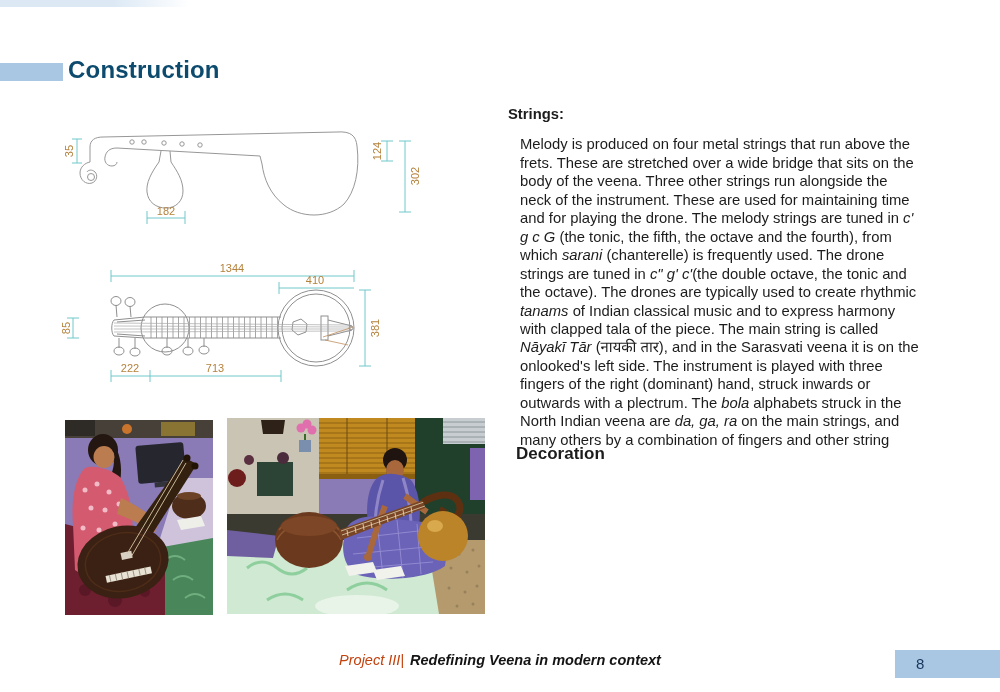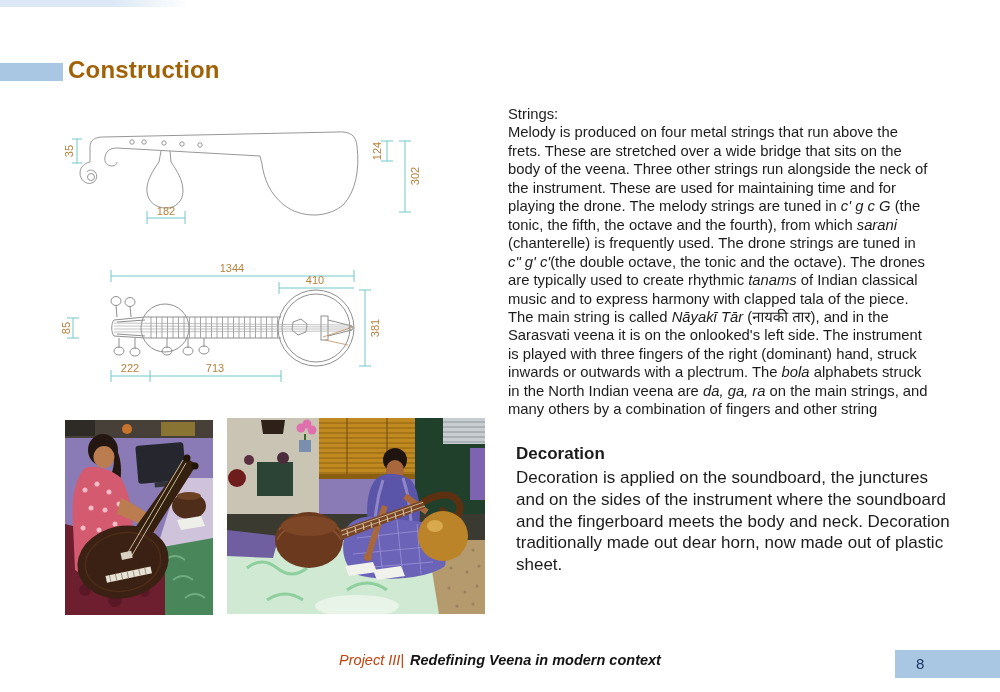--- a/index.html
+++ b/index.html
@@ -3,25 +3,25 @@
 <meta charset="utf-8">
 <style>
   html,body{margin:0;padding:0;}
   .page{
     position:relative;width:1000px;height:692px;background:#ffffff;overflow:hidden;
     font-family:"Liberation Sans",sans-serif;color:#1c1c1c;
   }
   .corner-strip{position:absolute;left:0;top:0;width:190px;height:7px;
     background:linear-gradient(to right,#dce9f5 60%,#ffffff);}
   .accent-bar{position:absolute;left:0;top:63px;width:63px;height:18px;background:#a9c6e3;}
-  .page-title{position:absolute;left:68px;top:56px;font-size:24px;font-weight:bold;color:#a16207;letter-spacing:.2px;}
+  .page-title{position:absolute;left:68px;top:56px;font-size:24px;font-weight:bold;color:#0c4a6e;letter-spacing:.2px;}
   .drawing{position:absolute;}
   .col-right{position:absolute;left:508px;top:105px;width:424px;font-size:14.8px;line-height:18.45px;}
-  .col-right .h{font-weight:normal;}
-  .col-right p{margin:0;}
+  .col-right .h{font-weight:bold;}
+  .col-right p{margin:12px;}
   .decoration{position:absolute;left:508px;top:443px;width:436px;margin-left:8px;}
   .decoration .h{font-size:17px;font-weight:bold;line-height:22px;}
   .decoration p{margin:2px 0 0 0;font-size:17px;line-height:21.8px;}
   .photo{position:absolute;overflow:hidden;}
   .photo svg{display:block;}
   .footer{position:absolute;left:0;right:0;top:652px;text-align:center;font-style:italic;font-size:14.5px;}
   .footer .proj{color:#c2410c;}
   .footer .doc{color:#141414;font-weight:600;margin-left:6px;}
   .pagebox{position:absolute;left:895px;top:650px;width:105px;height:28px;background:#a9c6e3;}
   .pagebox span{position:absolute;left:21px;top:5px;font-size:15px;color:#17365d;}
@@ -235,21 +235,20 @@
     </svg>
   </div>
 
   <div class="col-right">
     <div class="h">Strings:</div>
     <p><span>Melody is produced on four metal strings that run above the frets. These are stretched over a wide bridge that sits on the body of the veena. Three other strings run alongside the neck of the instrument. These are used for maintaining time and for playing the drone. The melody strings are tuned in </span><em>c' g c G</em><span> (the tonic, the fifth, the octave and the fourth), from which </span><em>sarani</em><span> (chanterelle) is frequently used. The drone strings are tuned in </span><em>c" g' c'</em><span>(the double octave, the tonic and the octave). The drones are typically used to create rhythmic </span><em>tanams</em><span> of Indian classical music and to express harmony with clapped tala of the piece. The main string is called </span><em>Nāyakī Tār</em><span> (नायकी तार), and in the Sarasvati veena it is on the onlooked's left side. The instrument is played with three fingers of the right (dominant) hand, struck inwards or outwards with a plectrum. The </span><em>bola</em><span> alphabets struck in the North Indian veena are </span><em>da, ga, ra</em><span> on the main strings, and many others by a combination of fingers and other string</span></p>
   </div>
 
   <div class="decoration">
     <div class="h">Decoration</div>
-    <p>Decoration is applied on the soundboard, the junctures and on the sides of the instrument where the soundboard and the fingerboard meets the body and neck. Decoration traditionally made out dear horn, now made out of plastic sheet.</p>
   </div>
 
   <div class="footer">
     <span class="proj">Project III|</span><span class="doc">Redefining Veena in modern context</span>
   </div>
   <div class="pagebox">
     <span>8</span>
   </div>
 
 </div>

